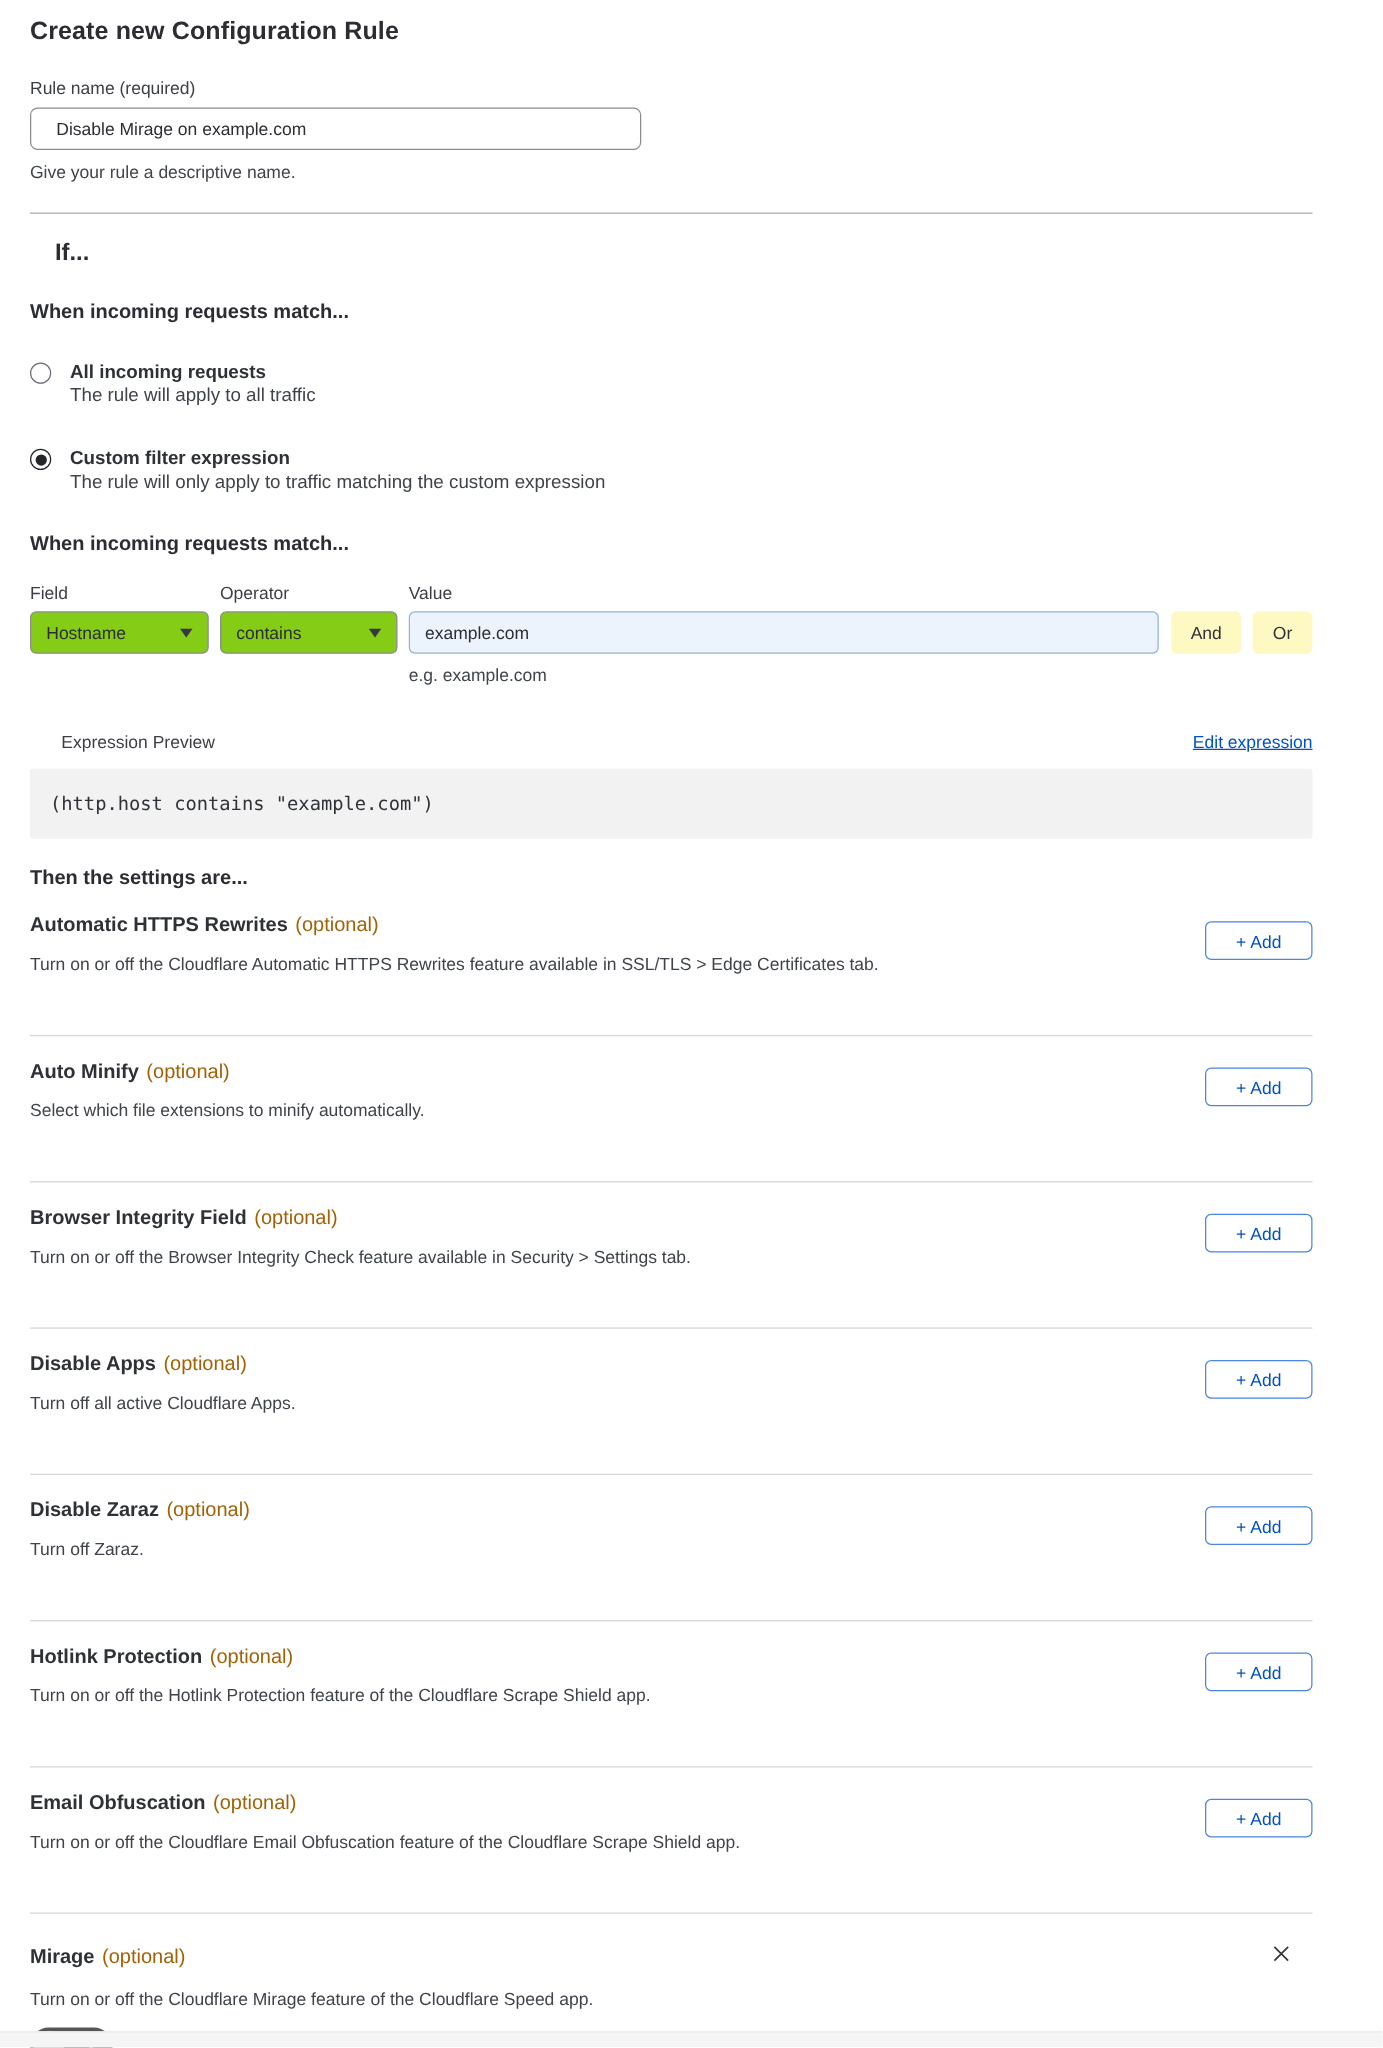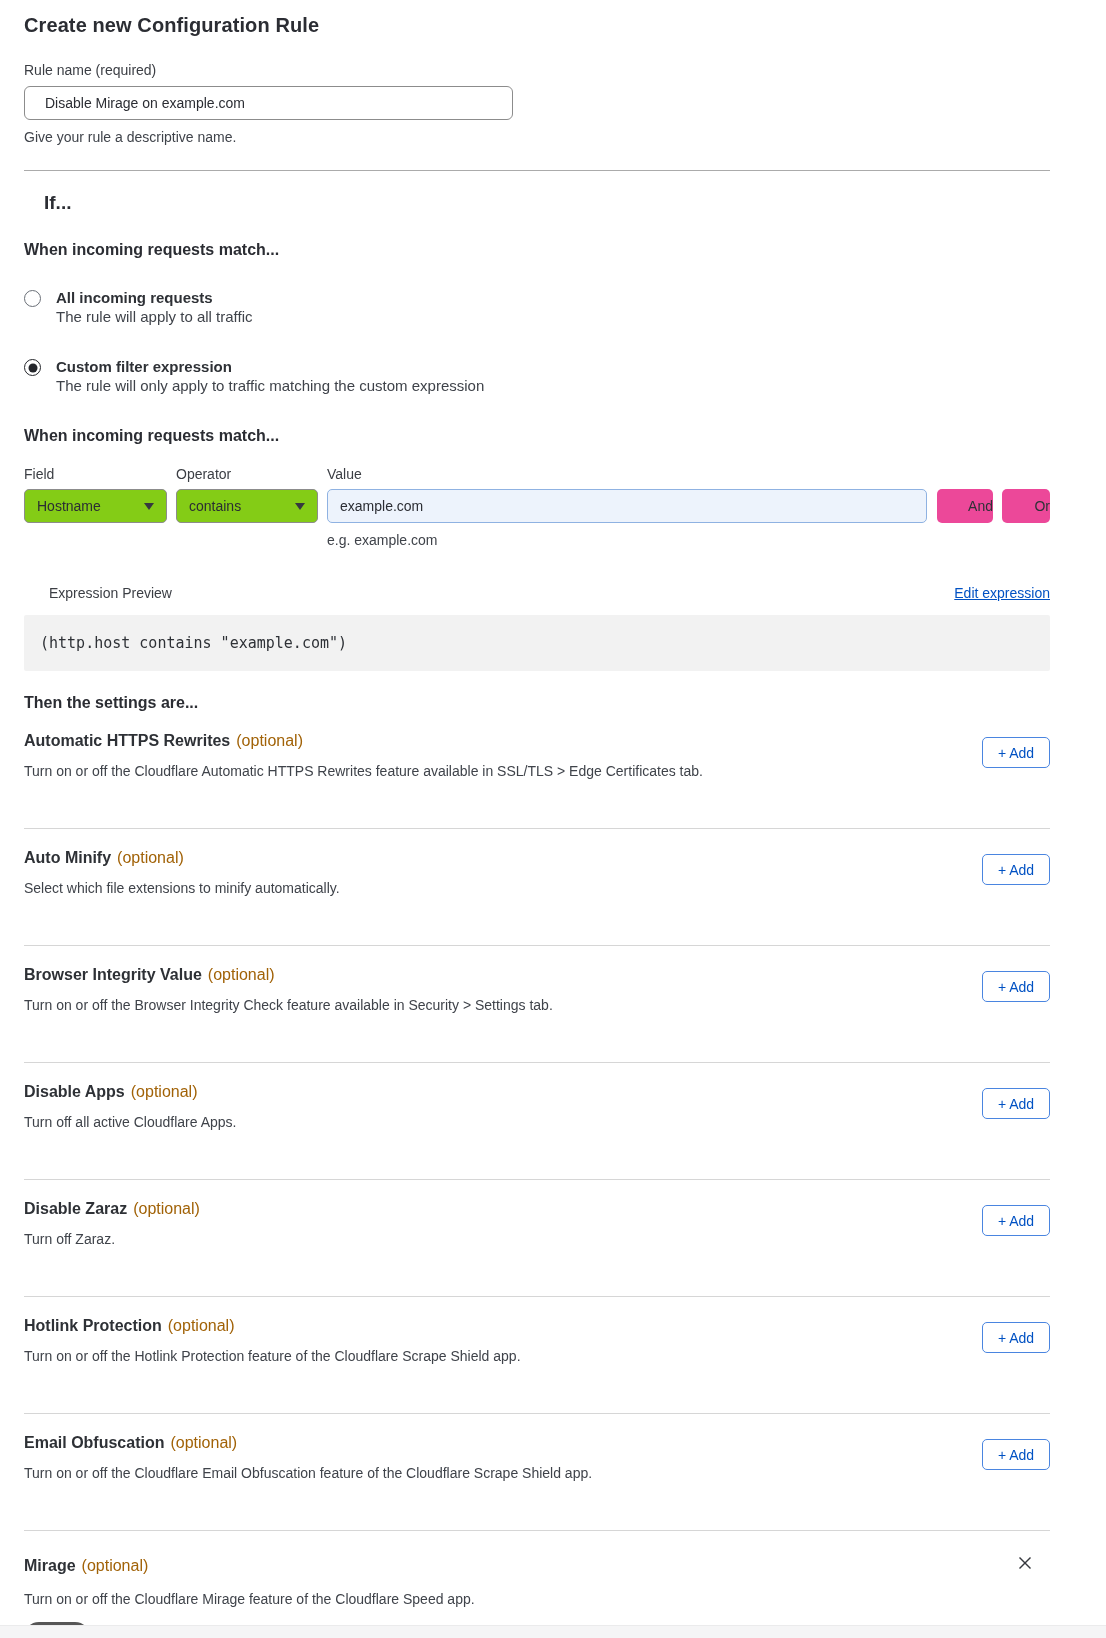--- a/index.html
+++ b/index.html
@@ -68,22 +68,22 @@
     margin-top:7px; display:block; width:600px; height:34px;
     border:1px solid #8fb2e2; border-radius:5px;
     background:#edf3fc; padding:0 12px;
     font-size:14px; color:#2b2d33; outline:none;
     font-family:"Liberation Sans", sans-serif;
   }
   .value-helper { margin-top:9px; font-size:14px; color:#3f434a; }
   .caret-icon { width:0; height:0; border-left:5px solid transparent; border-right:5px solid transparent; border-top:7px solid #36393f; }
   .conj-btn {
     height:34px; margin-top:23px; border:none; border-radius:5px;
-    background:#ec4899; color:#2e3136; font-size:14px;
-    font-family:"Liberation Sans", sans-serif; cursor:pointer;text-align:right;
+    background:#fef9c3; color:#2e3136; font-size:14px;
+    font-family:"Liberation Sans", sans-serif; cursor:pointer;
   }
   .btn-and { width:56px; margin-left:10px; }
   .btn-or { width:48px; margin-left:9px; }
 
   .expr-header { margin-top:37px; display:flex; justify-content:space-between; align-items:baseline; }
   .expr-label { font-size:14px; color:#3b3e44;margin-left:25px; }
   .expr-link { font-size:14px; color:#0051c3; text-decoration:underline; cursor:pointer; }
   .code-box {
     margin-top:14px; width:1026px; height:56px;
     background:#f2f2f2; border-radius:2px;
@@ -93,21 +93,21 @@
 
   .then-heading { margin-top:23px; font-size:16px; font-weight:700; color:#2b2d33; }
 
   .setting-section { padding:20px 0 0 0; height:117px; border-bottom:1px solid #d6d6d6; position:relative; }
   .setting-title-row { display:flex; align-items:center; }
   .setting-title { font-size:16px; font-weight:700; color:#2e3136; }
   .setting-optional { font-size:16px; font-weight:400; color:#a16207; margin-left:6px; }
   .setting-desc { margin-top:13px; font-size:14px; color:#3f434a; }
   .add-btn {
     position:absolute; right:0; top:25px;
-    width:68px; height:31px;
+    width:86px; height:31px;
     background:#fff; border:1px solid #4a85e0; border-radius:5px;
     color:#0051c3; font-size:14px; font-family:"Liberation Sans", sans-serif;
     cursor:pointer;
   }
 
   .mirage-section { padding-top:26px; position:relative; }
   .mirage-title-row { display:flex; align-items:baseline; }
   .close-btn { position:absolute; right:14px; top:22px; width:22px; height:22px; background:none; border:none; cursor:pointer; padding:0; }
   .mirage-desc { margin-top:16px; font-size:14px; color:#3f434a; }
   .toggle {
@@ -213,21 +213,21 @@
         <div class="setting-title-row">
           <span class="setting-title">Auto Minify</span>
           <span class="setting-optional">(optional)</span>
         </div>
         <div class="setting-desc">Select which file extensions to minify automatically.</div>
         <button class="add-btn">+ Add</button>
       </section>
 
       <section class="setting-section">
         <div class="setting-title-row">
-          <span class="setting-title">Browser Integrity Value</span>
+          <span class="setting-title">Browser Integrity Field</span>
           <span class="setting-optional">(optional)</span>
         </div>
         <div class="setting-desc">Turn on or off the Browser Integrity Check feature available in Security &gt; Settings tab.</div>
         <button class="add-btn">+ Add</button>
       </section>
 
       <section class="setting-section">
         <div class="setting-title-row">
           <span class="setting-title">Disable Apps</span>
           <span class="setting-optional">(optional)</span>

